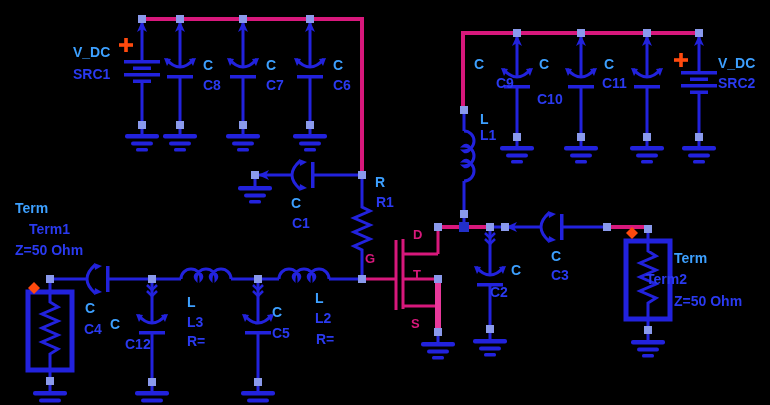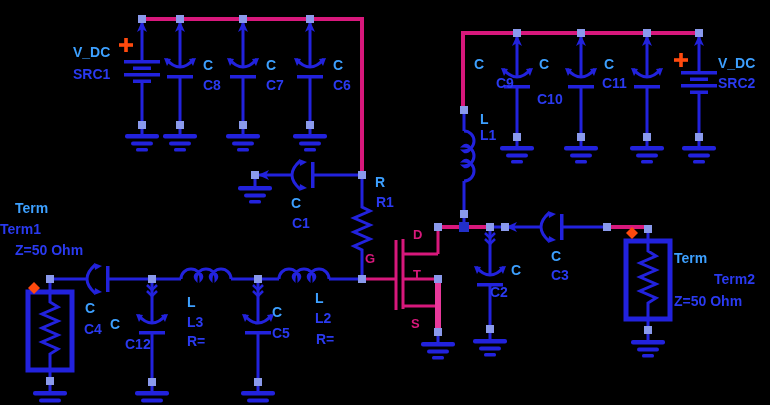--- a/index.html
+++ b/index.html
@@ -307,21 +307,21 @@
 
 <div class="lbl lt" style="left:480px;top:100px">L</div>
 <div class="lbl dk" style="left:480px;top:116px">L1</div>
 
 <div class="lbl lt" style="left:291px;top:184px">C</div>
 <div class="lbl dk" style="left:292px;top:204px">C1</div>
 <div class="lbl lt" style="left:375px;top:163px">R</div>
 <div class="lbl dk" style="left:376px;top:183px">R1</div>
 
 <div class="lbl lt" style="left:15px;top:189px">Term</div>
-<div class="lbl dk" style="left:0;top:210px">Term1</div>
+<div class="lbl dk" style="left:29px;top:210px">Term1</div>
 <div class="lbl dk" style="left:15px;top:231px">Z=50 Ohm</div>
 
 <div class="lbl lt" style="left:85px;top:289px">C</div>
 <div class="lbl dk" style="left:84px;top:310px">C4</div>
 <div class="lbl lt" style="left:110px;top:305px">C</div>
 <div class="lbl dk" style="left:125px;top:325px">C12</div>
 
 <div class="lbl lt" style="left:187px;top:283px">L</div>
 <div class="lbl dk" style="left:187px;top:303px">L3</div>
 <div class="lbl dk" style="left:187px;top:322px">R=</div>
@@ -337,16 +337,16 @@
 <div class="lbl mg" style="left:365px;top:240px">G</div>
 <div class="lbl mg" style="left:413px;top:256px">T</div>
 <div class="lbl mg" style="left:411px;top:305px">S</div>
 
 <div class="lbl lt" style="left:511px;top:251px">C</div>
 <div class="lbl dk" style="left:490px;top:273px">C2</div>
 <div class="lbl lt" style="left:551px;top:237px">C</div>
 <div class="lbl dk" style="left:551px;top:256px">C3</div>
 
 <div class="lbl lt" style="left:674px;top:239px">Term</div>
-<div class="lbl dk" style="left:714px;top:260px">Term2</div>
+<div class="lbl dk" style="left:646px;top:260px">Term2</div>
 <div class="lbl dk" style="left:674px;top:282px">Z=50 Ohm</div>
 
 </div>
 
 </body></html>

